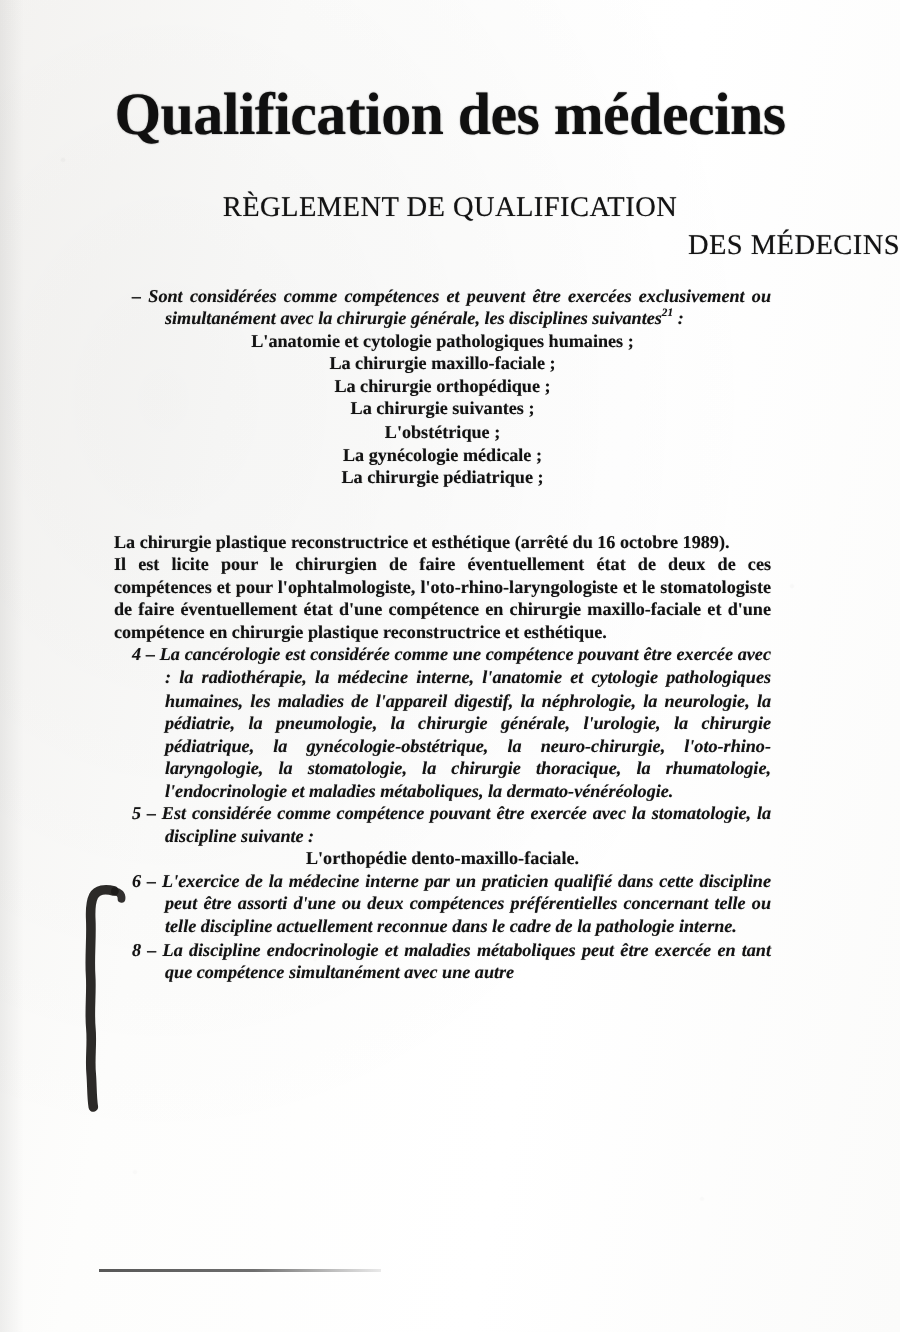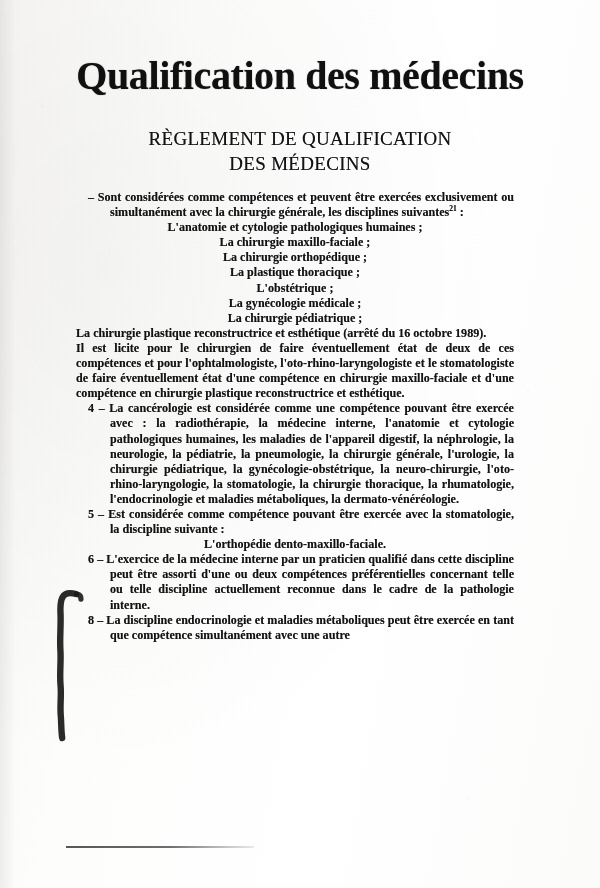--- a/index.html
+++ b/index.html
@@ -60,21 +60,21 @@
     left: 0; right: 0;
     top: 110px;
     text-align: center;
     font-size: 19px;
     line-height: 25px;
     font-weight: 400;
     letter-spacing: 0.3px;
     color: #131313;
     text-shadow: 0 0 .6px rgba(0,0,0,.5);
   }
-  #sub-title .l2 { display: block; }
+  #sub-title .l2 { display: block; text-align: right; }
 
   
   #body-col {
     position: absolute;
     left: 76px;
     top: 190px;
     width: 438px;
     font-size: 12.1px;
     line-height: 15.1px;
     font-weight: 700;
@@ -84,34 +84,36 @@
 
   .blk { margin: 0; }
 
   
   .clause {
     text-align: justify;
     text-justify: inter-word;
     padding-left: 34px;
     text-indent: -22px;
     margin-bottom: 0;
+    font-style: italic;
   }
   .clause .num { display: inline; }
 
   
   .clause.first { padding-left: 34px; text-indent: -22px; }
 
   
   .disc {
     text-align: center;
     padding-left: 0;
   }
   .disc.wrap {
     text-align: justify;
     text-justify: inter-word;
+    margin-top: 28px;
   }
 
   
   .para {
     text-align: justify;
     text-justify: inter-word;
     padding-left: 0;
   }
 
   sup.fn {
@@ -165,21 +167,21 @@
   </h2>
 
   <div id="body-col">
 
     <p class="blk clause first"><span class="num">–</span>
       <span>Sont considérées comme compétences et peuvent être exercées exclusivement ou simultanément avec la chirurgie générale, les disciplines suivantes</span><sup class="fn">21</sup><span> :</span></p>
 
     <p class="blk disc">L'anatomie et cytologie pathologiques humaines ;</p>
     <p class="blk disc">La chirurgie maxillo-faciale ;</p>
     <p class="blk disc">La chirurgie orthopédique ;</p>
-    <p class="blk disc">La plastique thoracique ;</p>
+    <p class="blk disc">La chirurgie suivantes ;</p>
     <p class="blk disc">L'obstétrique ;</p>
     <p class="blk disc">La gynécologie médicale ;</p>
     <p class="blk disc">La chirurgie pédiatrique ;</p>
     <p class="blk disc wrap">La chirurgie plastique reconstructrice et esthétique (arrêté du 16 octobre 1989).</p>
 
     <p class="blk para">Il est licite pour le chirurgien de faire éventuellement état de deux de ces compétences et pour l'ophtalmologiste, l'oto-rhino-laryngologiste et le stomatologiste de faire éventuellement état d'une compétence en chirurgie maxillo-faciale et d'une compétence en chirurgie plastique reconstructrice et esthétique.</p>
 
     <p class="blk clause"><span class="num">4 –</span>
       <span>La cancérologie est considérée comme une compétence pouvant être exercée avec : la radiothérapie, la médecine interne, l'anatomie et cytologie pathologiques humaines, les maladies de l'appareil digestif, la néphrologie, la neurologie, la pédiatrie, la pneumologie, la chirurgie générale, l'urologie, la chirurgie pédiatrique, la gynécologie-obstétrique, la neuro-chirurgie, l'oto-rhino-laryngologie, la stomatologie, la chirurgie thoracique, la rhumatologie, l'endocrinologie et maladies métaboliques, la dermato-vénéréologie.</span></p>
 

